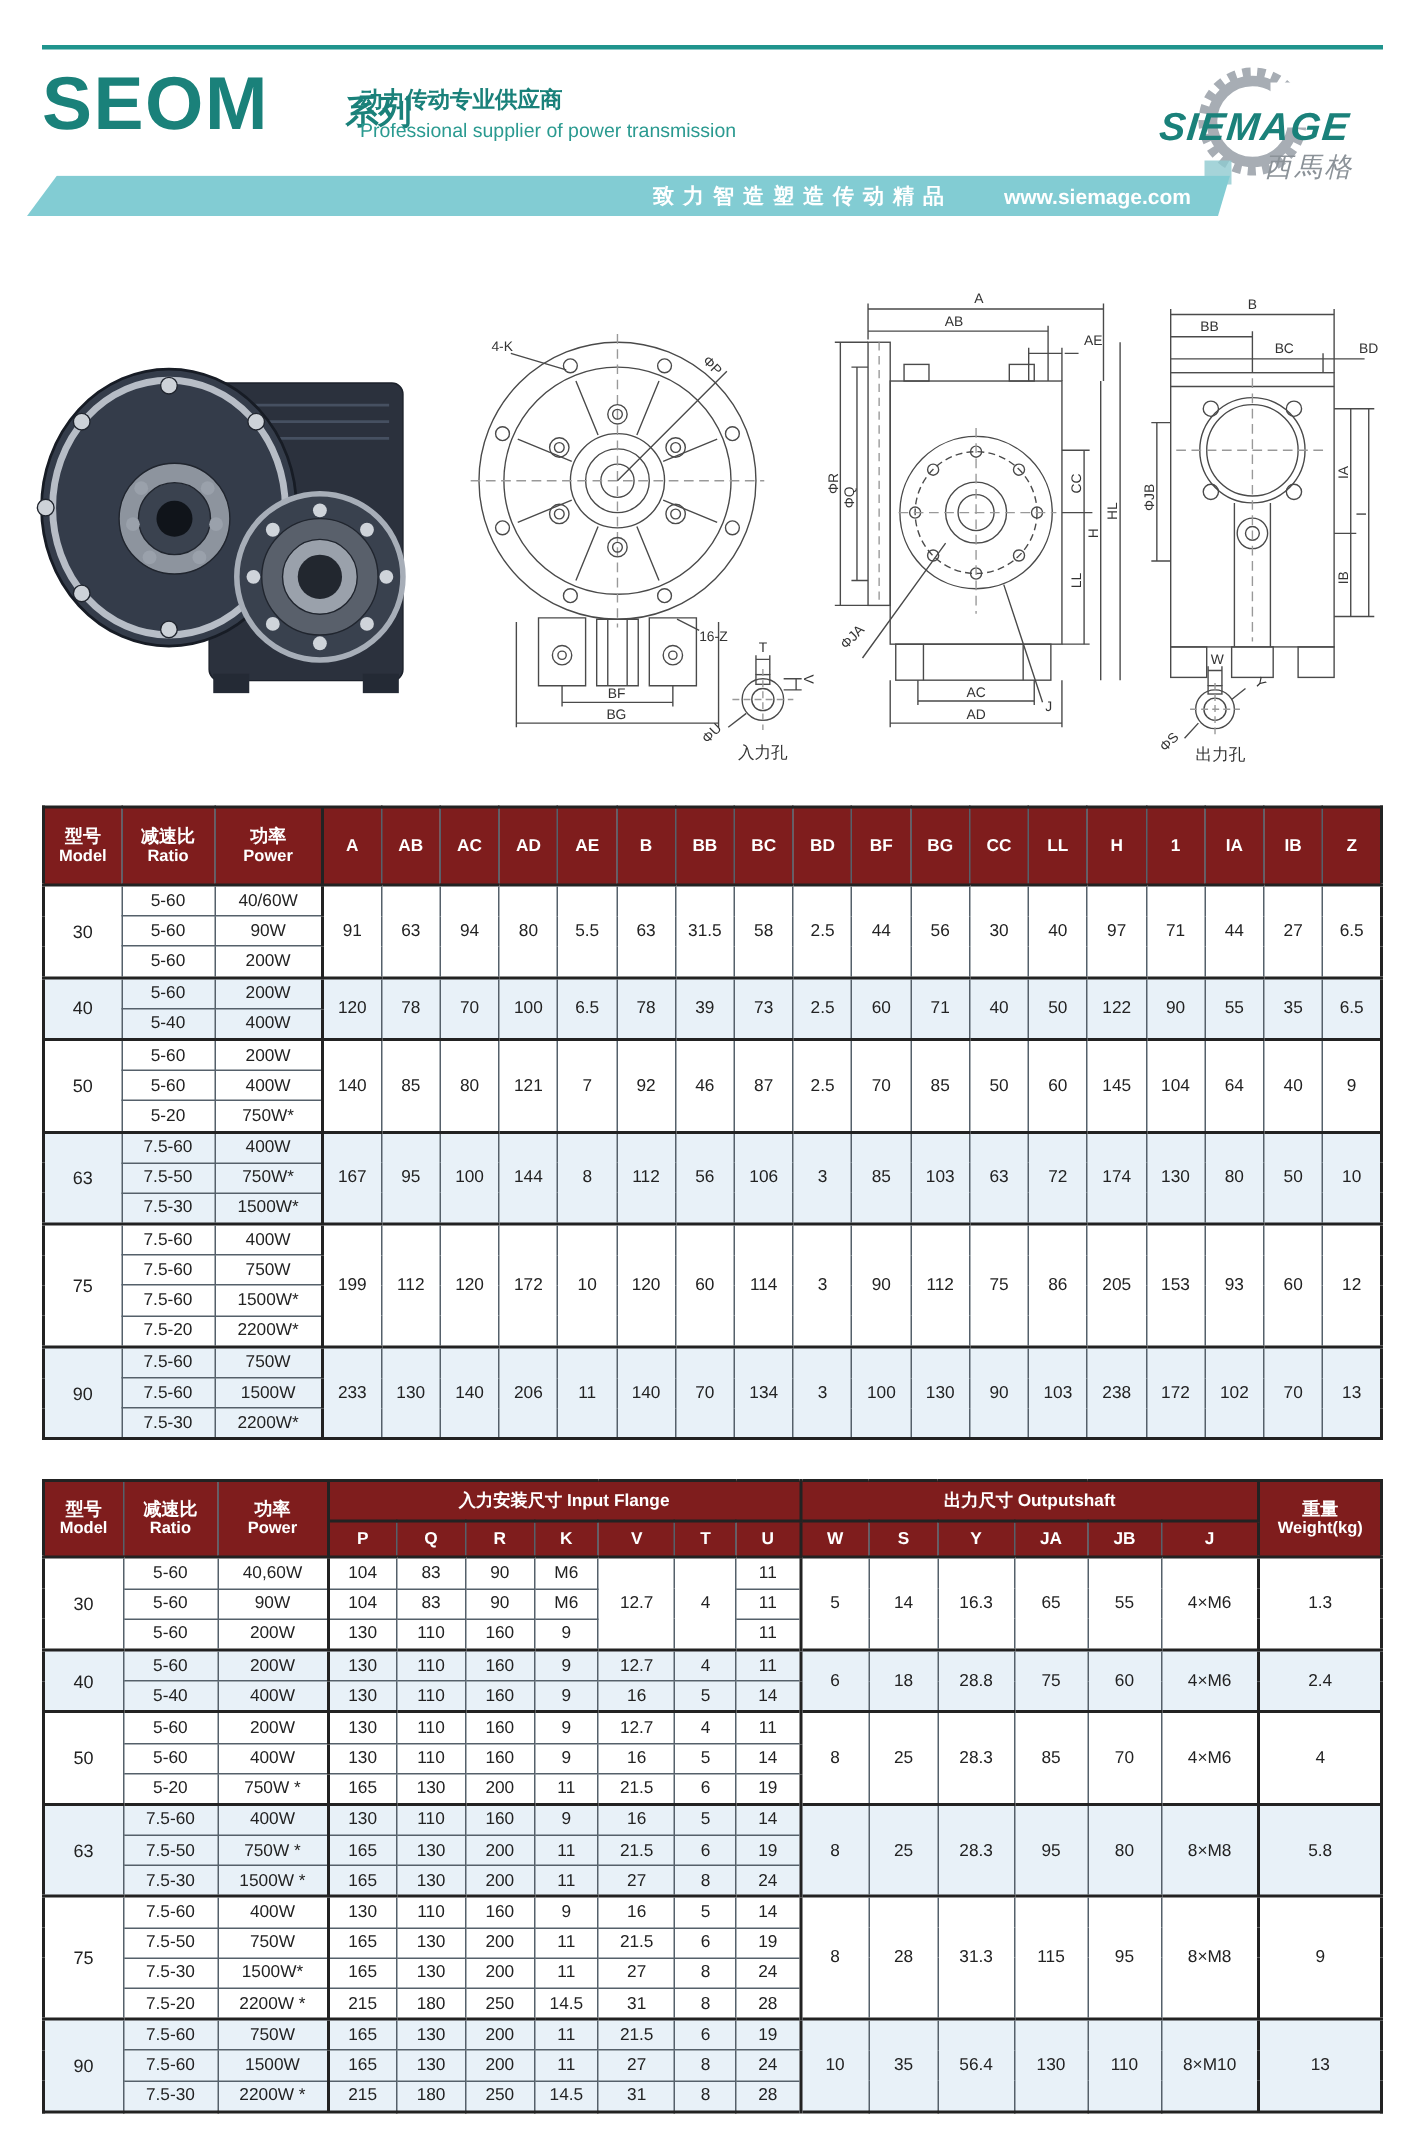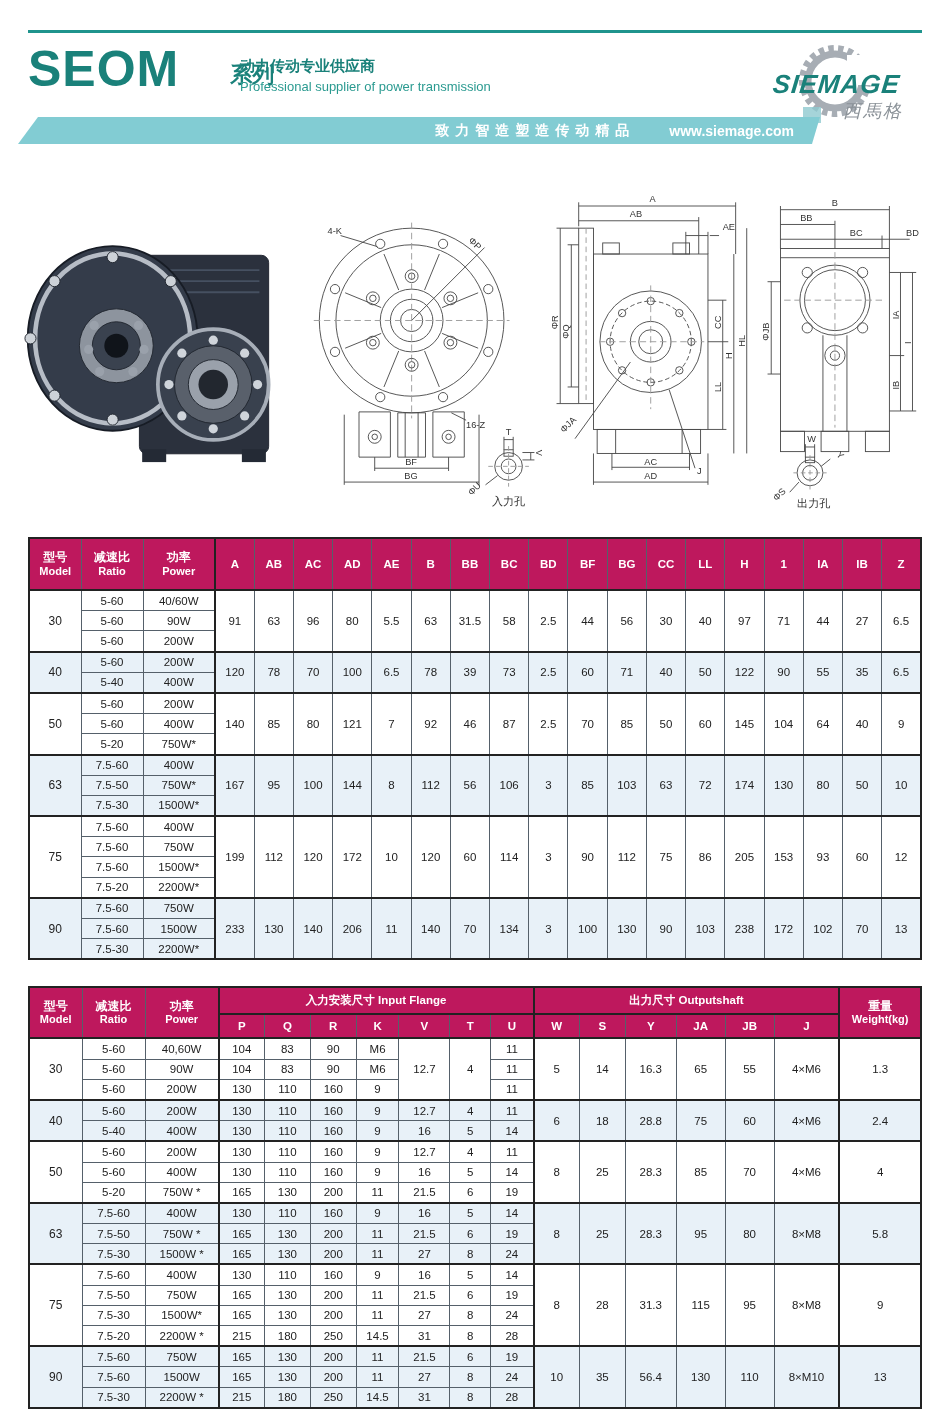--- a/index.html
+++ b/index.html
@@ -29,21 +29,21 @@
   .banner-slogan{color:#fff;font-weight:bold;font-size:14px;letter-spacing:6px;}
   .banner-site{color:#fff;font-weight:bold;font-size:14px;}
   
   .figs{display:flex;margin:34px 24px 0 24px;gap:4px;align-items:flex-start;}
   .figs svg text{font-family:"Liberation Sans","DejaVu Sans",sans-serif;font-size:10px;fill:#333;}
   .figs svg text.cap{font-size:12px;}
   
   .tblwrap{margin:14px 28px 0 28px;}
   table{border-collapse:collapse;table-layout:fixed;width:894px;border:2px solid #222;}
   th,td{border:1px solid #55606a;text-align:center;vertical-align:middle;padding:0;font-size:11.5px;color:#222;}
-  thead th{background:#be185d;color:#fff;font-weight:bold;border-bottom:2px solid #222;}
+  thead th{background:#7f1d1d;color:#fff;font-weight:bold;border-bottom:2px solid #222;}
   thead th .cn{font-size:12px;line-height:1.2;}
   thead th .en{font-size:11px;line-height:1.2;font-weight:bold;}
   #t1 thead tr{height:52px;}
   #t1 tbody td{height:19.2px;}
   #t2 thead tr.r1{height:27px;}
   #t2 thead tr.r2{height:24px;}
   #t2 tbody td{height:19.2px;}
   tbody tr.shade td{background:#e8f1f8;}
   tbody tr td{background:#fff;}
   tbody tr.shade td{background:#e8f1f8;}
@@ -334,21 +334,21 @@
           <th>Z</th>
         </tr>
       </thead>
     <tbody id="t1body">
         <tr class="gstart">
           <td rowspan="3" class="model">30</td>
           <td>5-60</td>
           <td class="sep">40/60W</td>
           <td rowspan="3">91</td>
           <td rowspan="3">63</td>
-          <td rowspan="3">96</td>
+          <td rowspan="3">94</td>
           <td rowspan="3">80</td>
           <td rowspan="3">5.5</td>
           <td rowspan="3">63</td>
           <td rowspan="3">31.5</td>
           <td rowspan="3">58</td>
           <td rowspan="3">2.5</td>
           <td rowspan="3">44</td>
           <td rowspan="3">56</td>
           <td rowspan="3">30</td>
           <td rowspan="3">40</td>

